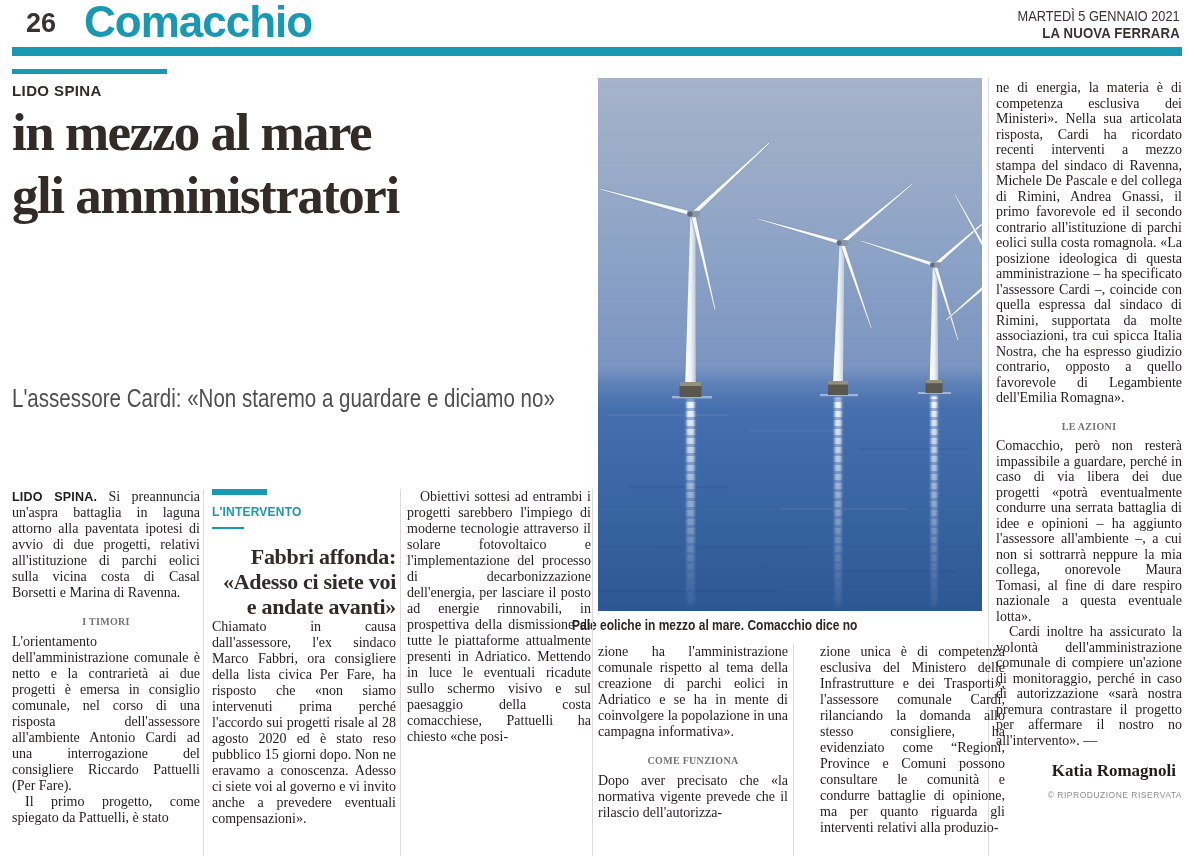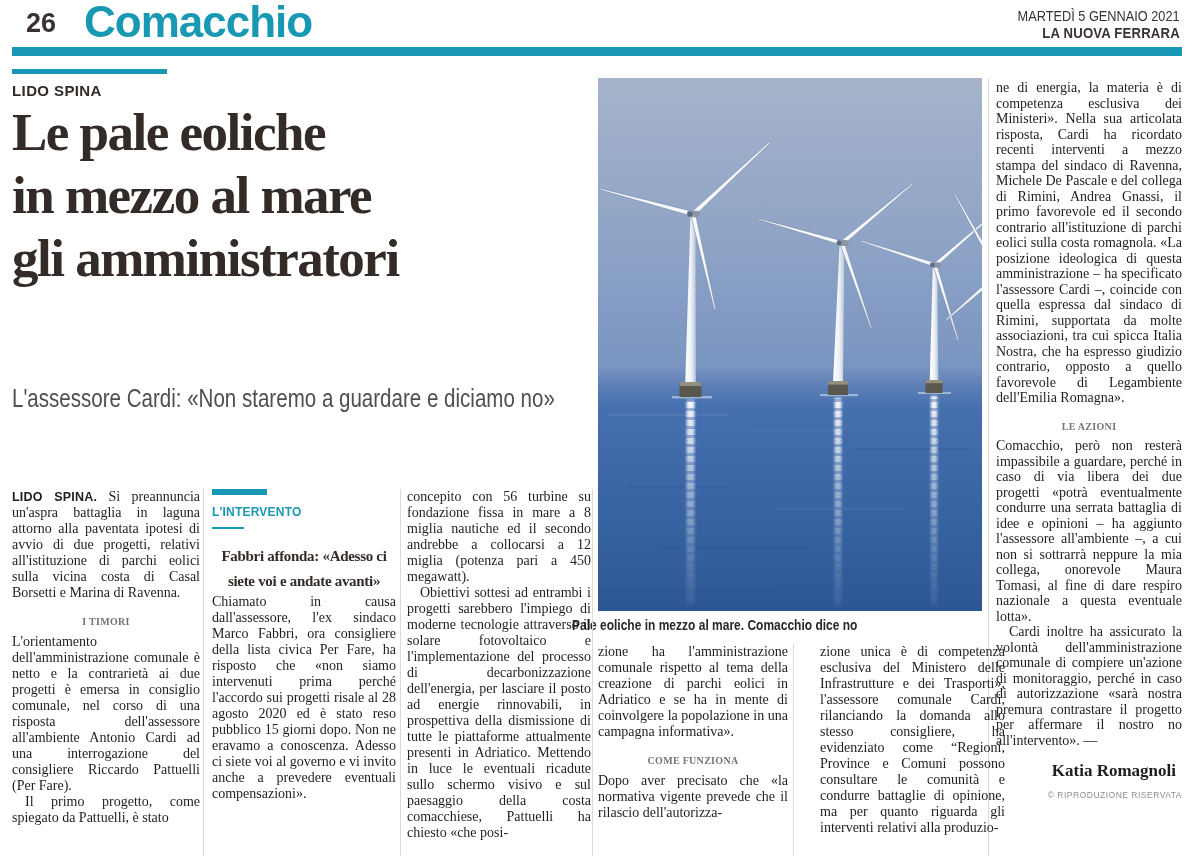--- a/index.html
+++ b/index.html
@@ -29,21 +29,21 @@
   .body-col p{margin:0;}
   .body-col p.ind{text-indent:13px;}
   .sec-h{font-weight:bold;font-size:10px;letter-spacing:.3px;margin:13px 0 4px 0;text-align:center;color:#737373;}
   .runin{font-family:"Liberation Sans",sans-serif;font-weight:bold;font-size:12.5px;letter-spacing:.2px;}
   .tight{line-height:15.5px;}
 
   
   .int-rule{width:55px;height:6px;background:#1898b2;}
   .int-label{font-family:"Liberation Sans",sans-serif;font-weight:bold;font-size:12px;color:#1898b2;margin-top:9px;letter-spacing:.2px;}
   .int-underline{width:32px;height:2px;background:#1898b2;margin-top:7px;}
-  .int-title{font-weight:bold;font-size:15px;line-height:25px;letter-spacing:-.3px;color:#322b27;margin-top:15px;text-align:center;}
+  .int-title{font-weight:bold;font-size:22px;line-height:25px;letter-spacing:-.3px;color:#322b27;margin-top:15px;text-align:right;}
   .int-body{font-weight:normal;margin-top:15px;}
 
   
   figure{margin:0;padding:0;}
   .caption{font-family:"Liberation Sans",sans-serif;font-weight:bold;font-size:15px;color:#2c2724;}
   .caption .capx{display:inline-block;transform:scaleX(.8);transform-origin:0 50%;white-space:nowrap;}
 
   
   .vdiv{position:absolute;width:1px;background:#dadada;}
   .byline{font-weight:bold;font-size:17px;text-align:right;padding-right:6px;margin-top:15px;}
@@ -58,21 +58,20 @@
   <div class="abs section">Comacchio</div>
   <div class="abs hdr-right">
     <div class="hdr-date"><span>MARTEDÌ 5 GENNAIO 2021</span></div>
     <div class="hdr-name"><span>LA NUOVA FERRARA</span></div>
   </div>
   <div class="abs main-rule"></div>
 
   <div class="abs kicker-rule"></div>
   <div class="abs kicker">LIDO SPINA</div>
   <div class="abs headline">
-    <div>Le pale eoliche</div>
     <div>in mezzo al mare</div>
     <div>gli amministratori</div>
   </div>
   <div class="abs standfirst">
     <div><span class="sfx">L'assessore Cardi: «Non staremo a guardare e diciamo no»</span></div>
   </div>
 
   <figure class="abs" style="left:598px;top:78px;width:384px;height:533px;">
     <svg width="384" height="533" viewBox="0 0 384 533">
       <defs>
@@ -198,21 +197,20 @@
 
   <div class="body-col" style="left:212px;top:489px;width:184px;">
     <div class="int-rule"></div>
     <div class="int-label">L'INTERVENTO</div>
     <div class="int-underline"></div>
     <div class="int-title">Fabbri affonda: «Adesso ci siete voi e andate avanti»</div>
     <p class="int-body">Chiamato in causa dall'assessore, l'ex sindaco Marco Fabbri, ora consigliere della lista civica Per Fare, ha risposto che «non siamo intervenuti prima perché l'accordo sui progetti risale al 28 agosto 2020 ed è stato reso pubblico 15 giorni dopo. Non ne eravamo a conoscenza. Adesso ci siete voi al governo e vi invito anche a prevedere eventuali compensazioni».</p>
   </div>
 
   <div class="body-col" style="left:407px;top:489px;width:184px;">
-    <p>concepito con 56 turbine su fondazione fissa in mare a 8 miglia nautiche ed il secondo andrebbe a collocarsi a 12 miglia (potenza pari a 450 megawatt).</p>
     <p class="ind">Obiettivi sottesi ad entrambi i progetti sarebbero l'impiego di moderne tecnologie attraverso il solare fotovoltaico e l'implementazione del processo di decarbonizzazione dell'energia, per lasciare il posto ad energie rinnovabili, in prospettiva della dismissione di tutte le piattaforme attualmente presenti in Adriatico. Mettendo in luce le eventuali ricadute sullo schermo visivo e sul paesaggio della costa comacchiese, Pattuelli ha chiesto «che posi-</p>
   </div>
 
   <div class="body-col" style="left:598px;top:644px;width:190px;">
     <p>zione ha l'amministrazione comunale rispetto al tema della creazione di parchi eolici in Adriatico e se ha in mente di coinvolgere la popolazione in una campagna informativa».</p>
     <h3 class="sec-h">COME FUNZIONA</h3>
     <p>Dopo aver precisato che «la normativa vigente prevede che il rilascio dell'autorizza-</p>
   </div>
 
   <div class="body-col" style="left:800px;top:644px;width:185px;margin-left:20px;">

